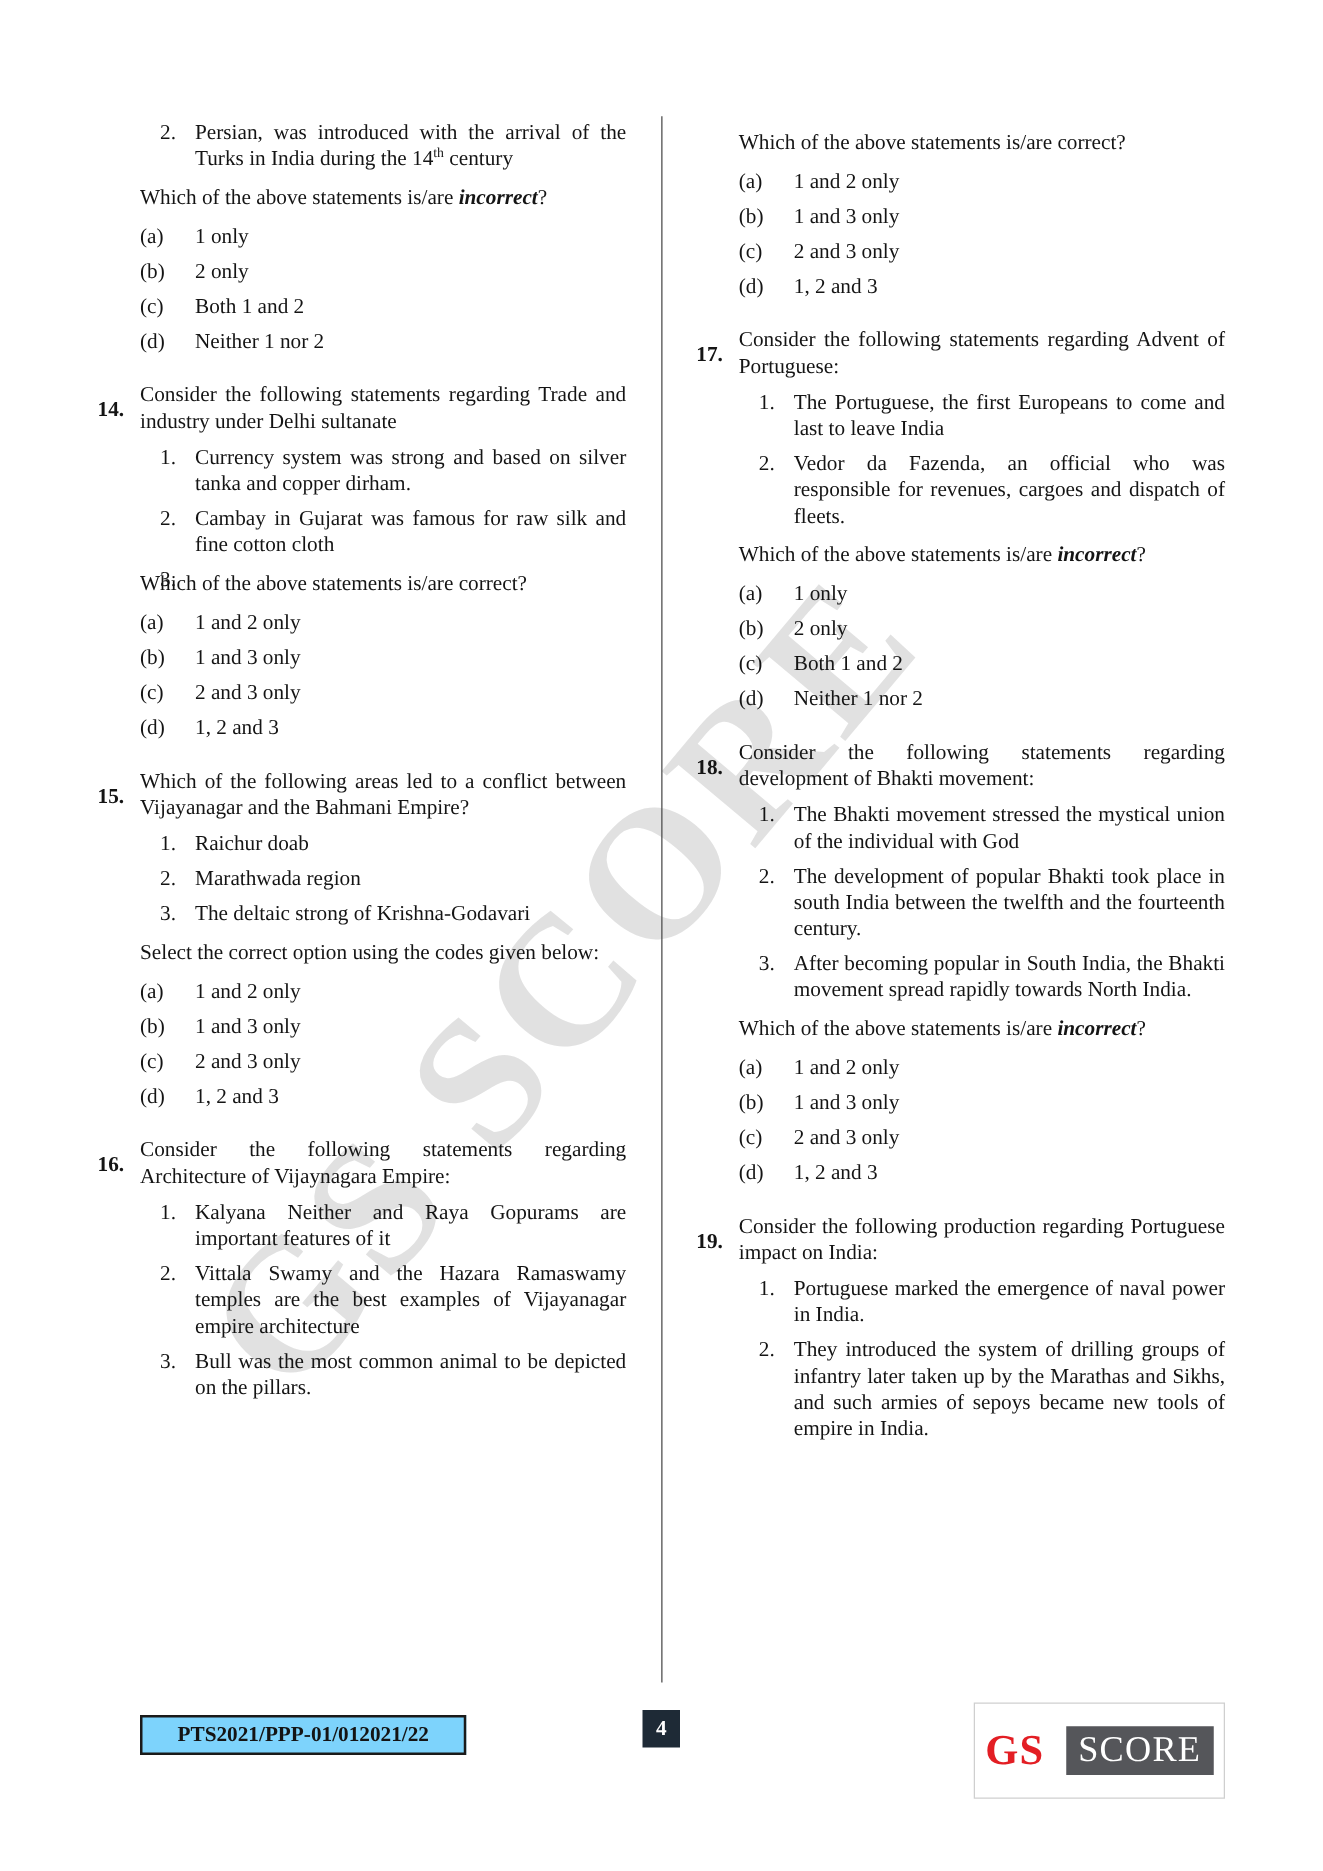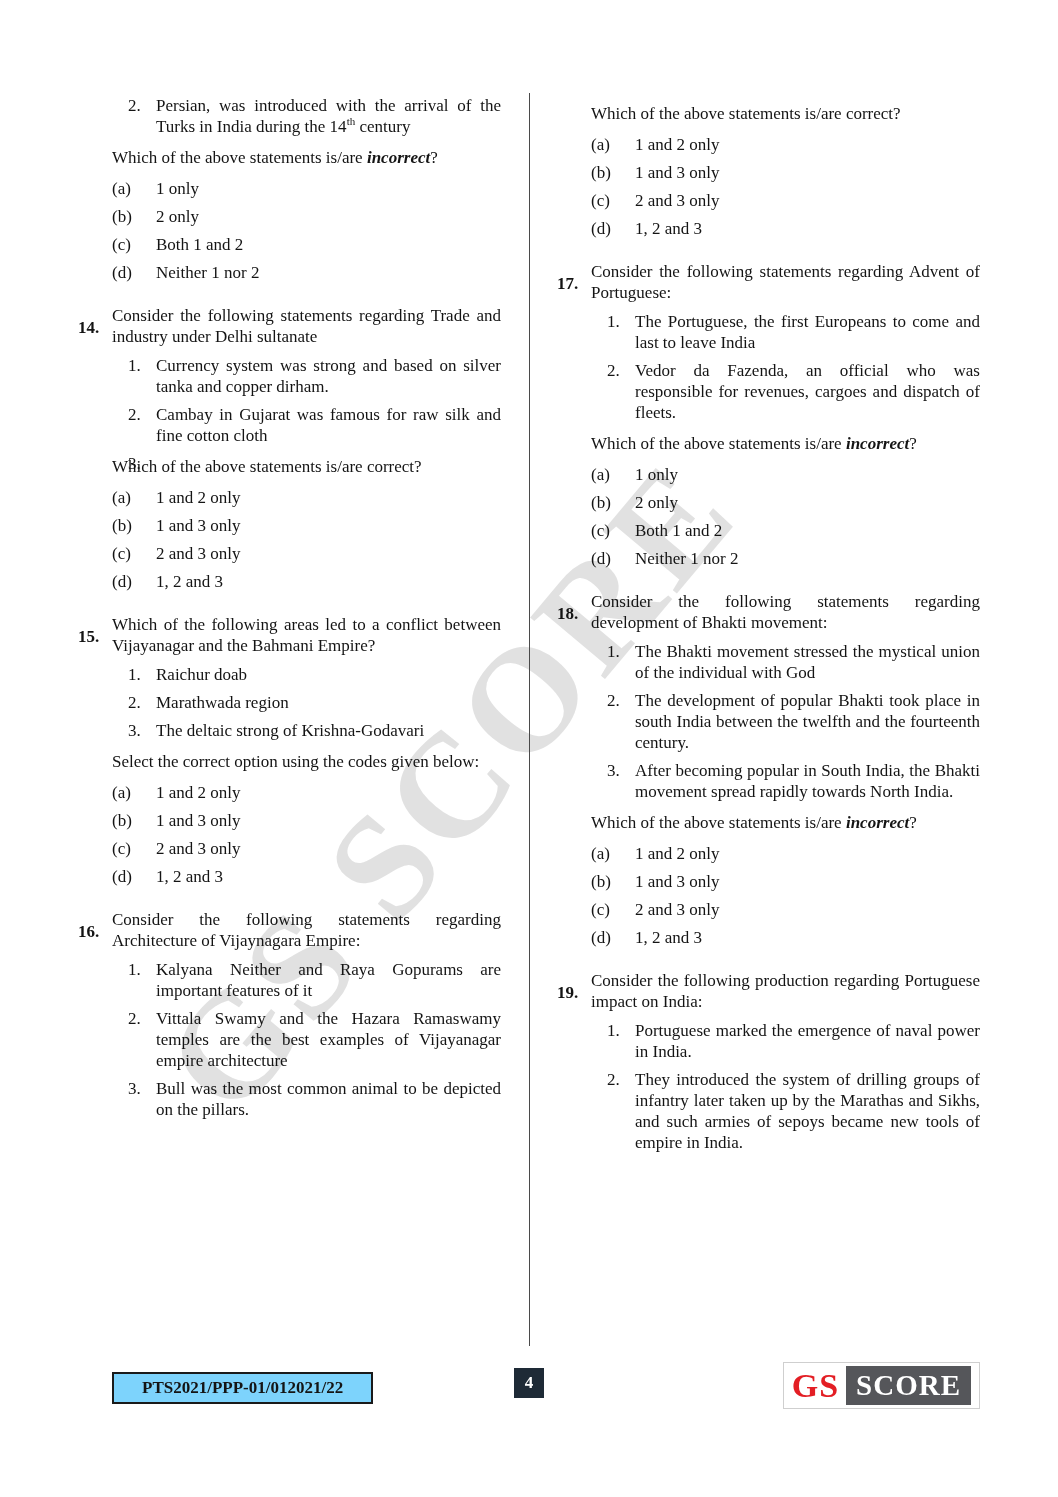--- a/index.html
+++ b/index.html
@@ -125,36 +125,36 @@
     line-height: 30px;
     font-size: 17px;
     font-weight: 700;
   }
   .logo {
     position: absolute;
     right: 0;
     top: 0;
     border: 1px solid #cfcfcf;
     background: #ffffff;
-    padding: 3px 8px;
+    padding: 18px 8px;
     display: flex;
     align-items: center;
-    gap: 7px;
+    gap: 17px;
   }
   .logo-gs {
     color: #e31e24;
     font-weight: 700;
     font-size: 34px;
     font-family: "Liberation Serif", serif;
     letter-spacing: 1px;
   }
   .logo-score {
     background: #55565a;
     color: #ffffff;
-    font-weight: 700;
+    font-weight: 400;
     font-size: 29px;
     font-family: "Liberation Serif", serif;
     padding: 3px 10px;
     letter-spacing: 1px;
   }
 </style>
 </head>
 <body>
 
 <div class="page">

